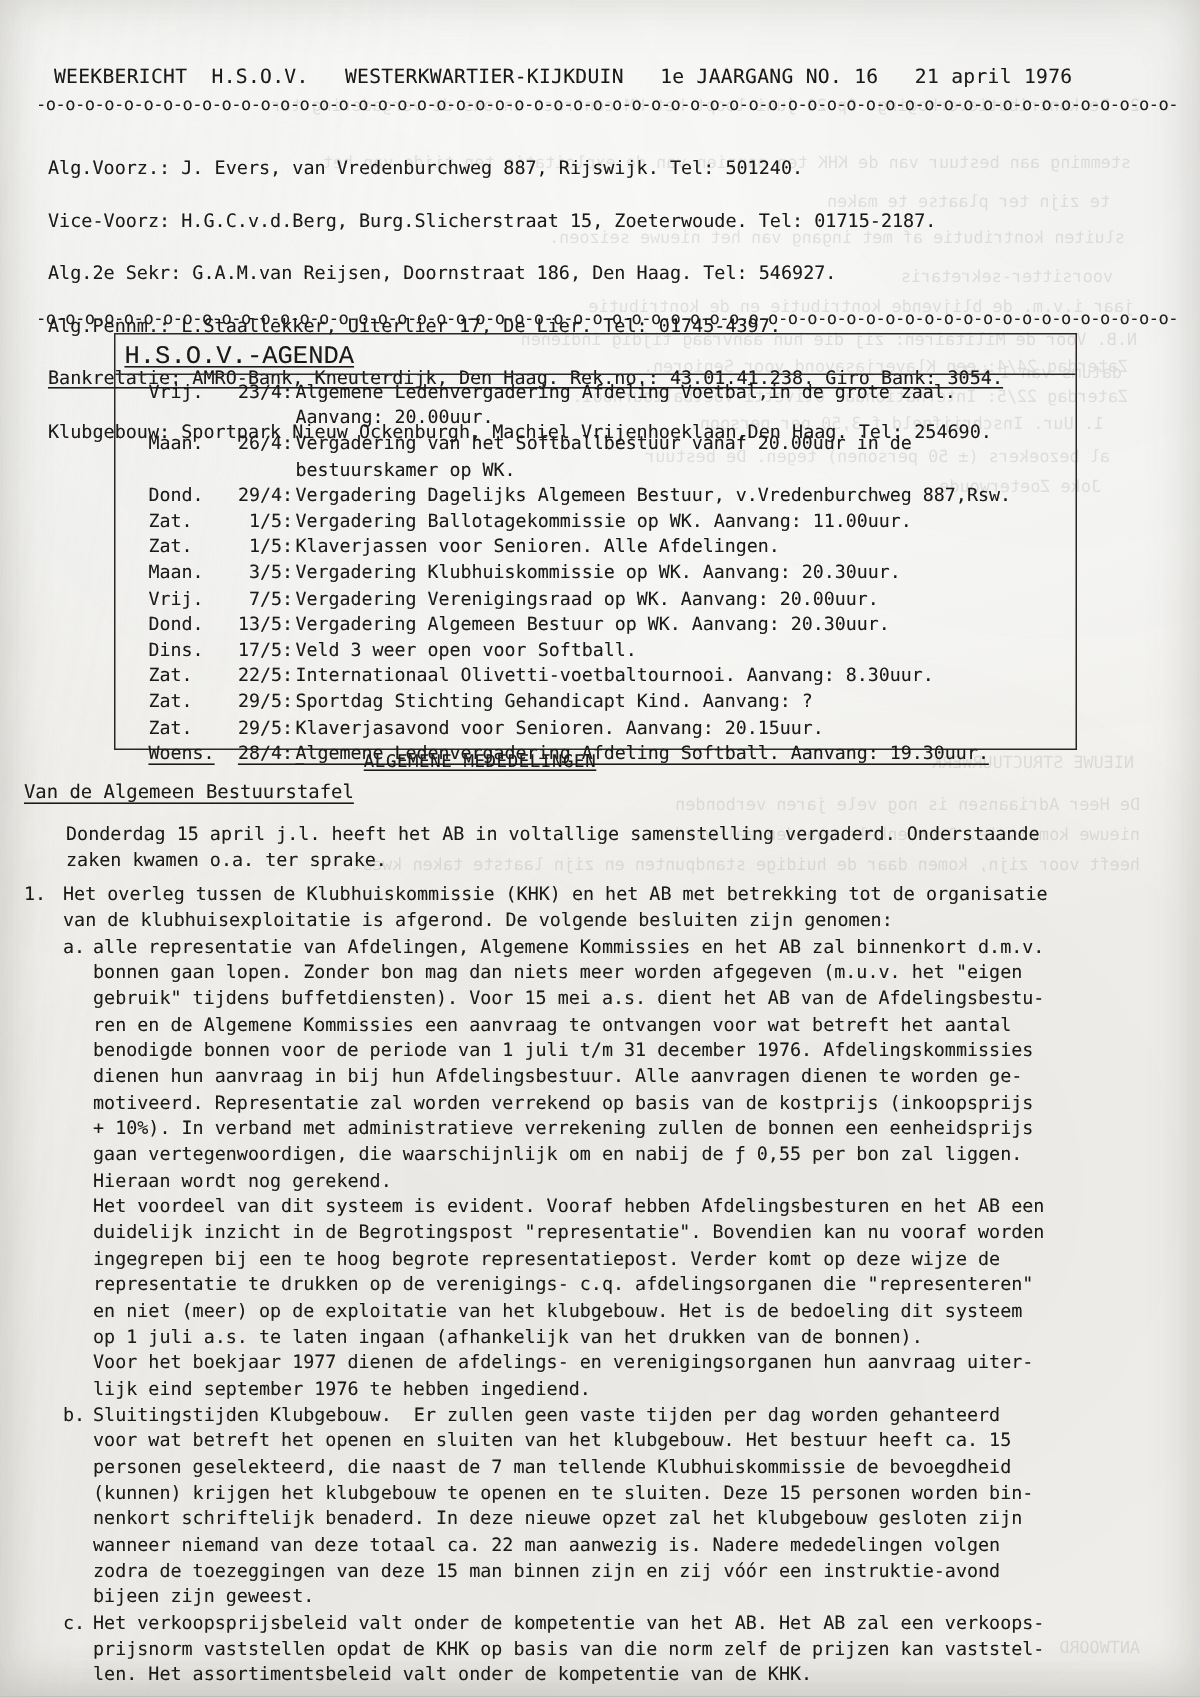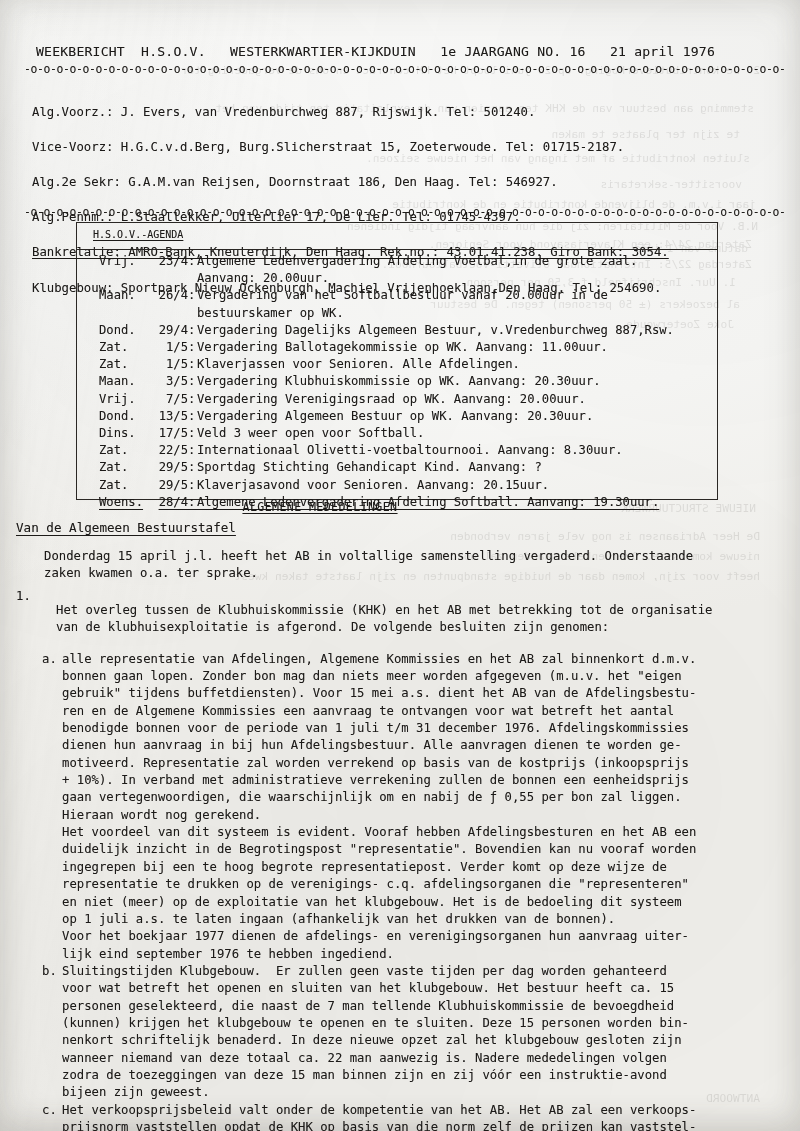--- a/index.html
+++ b/index.html
@@ -86,25 +86,26 @@
     left: 76px; top: 222px;
     width: 642px; height: 278px;
     border-left: 1.6px solid #2a2724;
     border-right: 1.6px solid #2a2724;
     border-top: 1.6px solid #2a2724;
     border-bottom: 1.6px solid #2a2724;
     box-sizing: border-box;
   }
   .agenda-title {
     position: absolute;
-    left: 16px; top: 6px;
-    font-size: 10px;
+    left: 6px; top: 6px;
+    font-size: 17px;
     text-decoration: underline;
     text-underline-offset: 2px;
     white-space: pre;
+    font-family: Liberation Mono, monospace;
   }
   .agenda-rule {
     position: absolute;
     left: 0; top: 26px; width: 100%;
     border-top: 1.4px solid #2a2724;
   }
   .agenda-list {
     position: absolute;
     left: 22px; top: 30px; right: 6px;
     font-size: 12.2px;
@@ -152,21 +153,21 @@
 
   .body-list {
     position: absolute;
     left: 16px; top: 588px; width: 766px;
     font-size: 12.25px;
     line-height: 17.35px;
   }
   .num-item { display: flex; }
   .num-marker { width: 26px; flex: 0 0 26px; white-space: pre; }
   .num-body { flex: 1 1 auto; }
-  .num-body > p { margin: 14px; white-space: pre-wrap; }
+  .num-body > p { margin: 0; white-space: pre-wrap; }
   .sub-item { display: flex; margin-top: 0; }
   .sub-marker { width: 20px; flex: 0 0 20px; white-space: pre; }
   .sub-body { flex: 1 1 auto; white-space: pre-wrap; }
 
   
   .content { text-shadow: 0 0 0.35px rgba(30,28,25,0.30); }
 </style>
 </head>
 <body>
 

